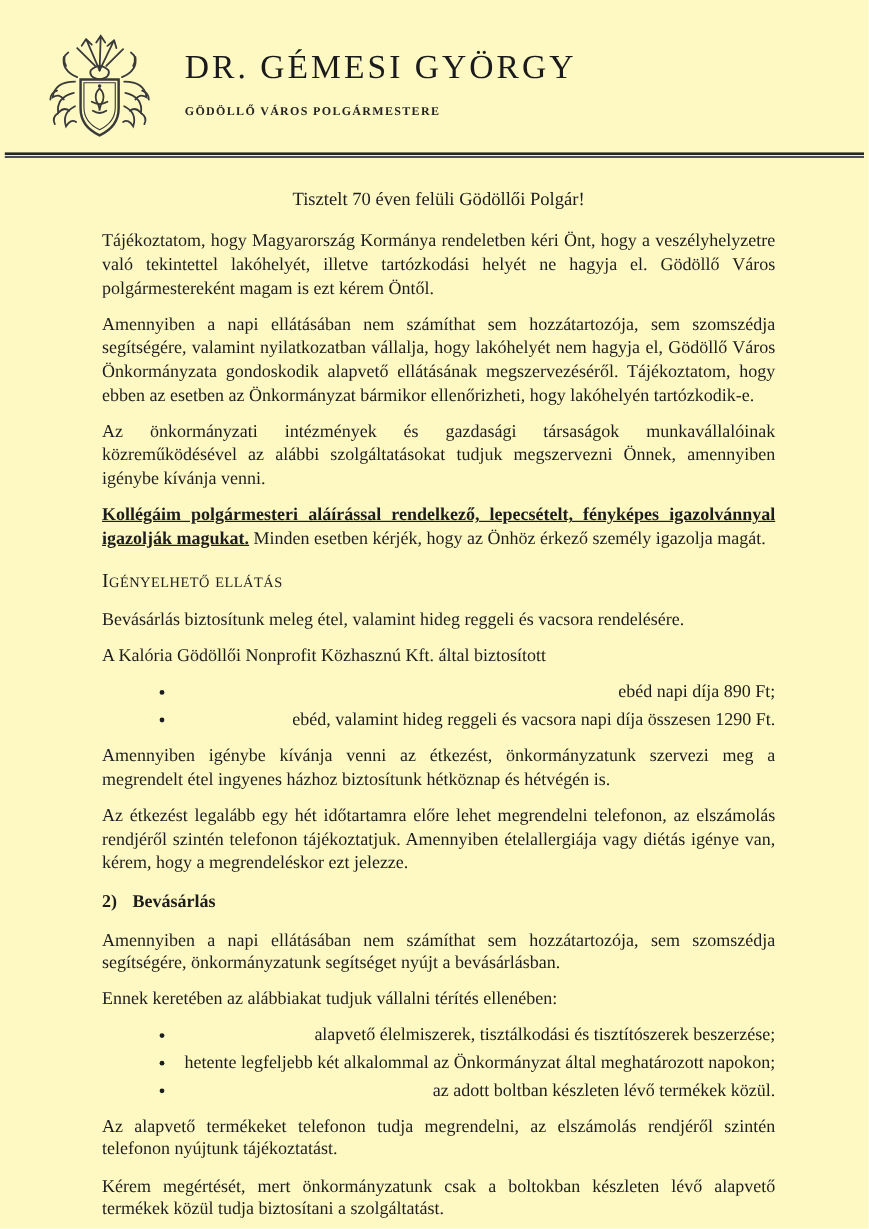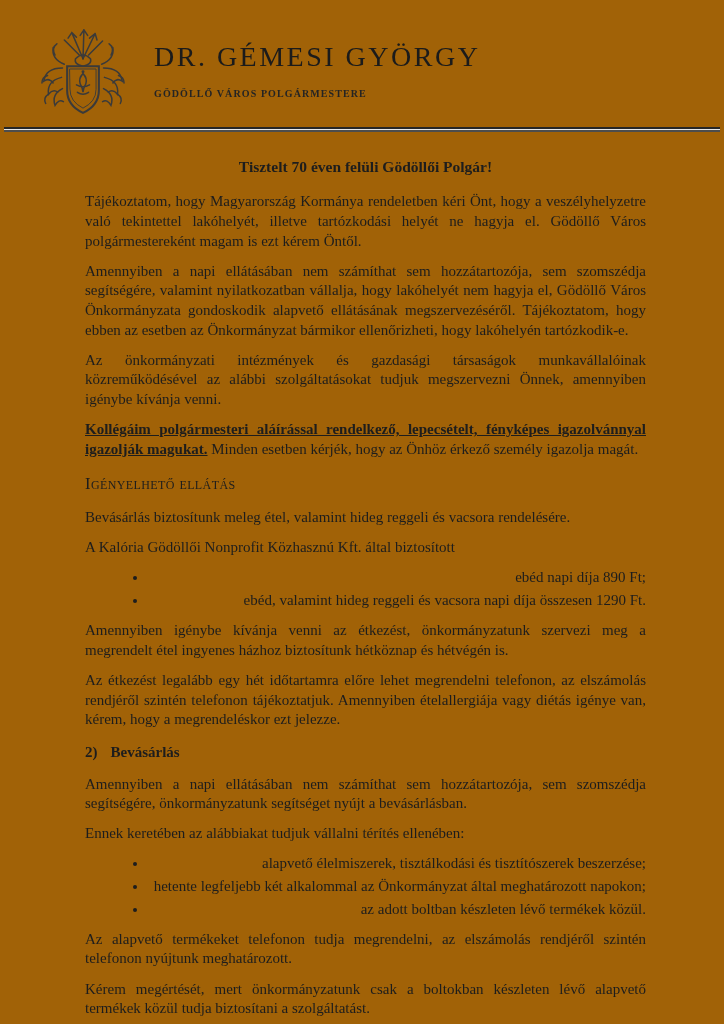--- a/index.html
+++ b/index.html
@@ -1,20 +1,20 @@
 <!DOCTYPE html>
 <html lang="hu"><head>
 <meta charset="utf-8">
 <style>
   html, body { margin: 0; padding: 0; background: #ffffff; }
   .page {
     position: relative;
     width: 724px;
     height: 1024px;
-    background: #a16207;
+    background: #fef9c3;
     overflow: hidden;
     font-family: "Liberation Serif", "DejaVu Serif", serif;
     color: #1d1d1d;
   }
   
   .letterhead {
     display: flex;
     align-items: flex-start;
     padding: 27px 0 0 36px;
     height: 97px;
@@ -56,21 +56,21 @@
   }
   
   .letter-body {
     padding: 24px 78px 0 85px;
     font-size: 15px;
     line-height: 1.31;
     text-align: justify;
   }
   .salutation {
     font-size: 15.5px;
-    font-weight: 700;
+    font-weight: 400;
     text-align: center;
     margin: 0 0 15px 0;
   }
   .letter-body p { margin: 0 0 10.5px 0; }
   strong.u { text-decoration: underline; }
   .section-heading {
     font-variant: small-caps;
     font-weight: 400;
     font-size: 16.5px;
     letter-spacing: 0.4px;
@@ -163,18 +163,18 @@
     <p>Amennyiben a napi ellátásában nem számíthat sem hozzátartozója, sem szomszédja segítségére, önkormányzatunk segítséget nyújt a bevásárlásban.</p>
 
     <p>Ennek keretében az alábbiakat tudjuk vállalni térítés ellenében:</p>
 
     <ul class="bullets">
       <li>alapvető élelmiszerek, tisztálkodási és tisztítószerek beszerzése;</li>
       <li>hetente legfeljebb két alkalommal az Önkormányzat által meghatározott napokon;</li>
       <li>az adott boltban készleten lévő termékek közül.</li>
     </ul>
 
-    <p>Az alapvető termékeket telefonon tudja megrendelni, az elszámolás rendjéről szintén telefonon nyújtunk meghatározott.</p>
+    <p>Az alapvető termékeket telefonon tudja megrendelni, az elszámolás rendjéről szintén telefonon nyújtunk tájékoztatást.</p>
 
     <p>Kérem megértését, mert önkormányzatunk csak a boltokban készleten lévő alapvető termékek közül tudja biztosítani a szolgáltatást.</p>
 
   </main>
 </div>
 
 </body></html>

